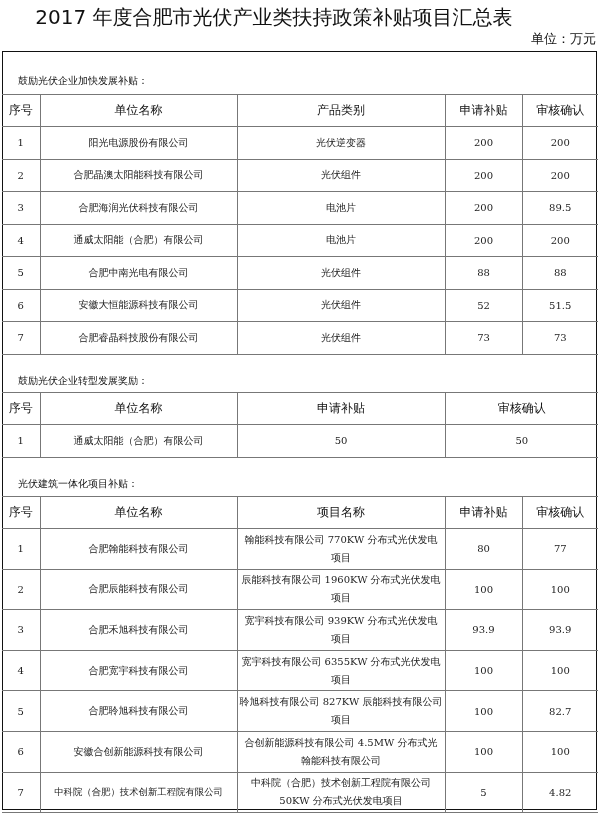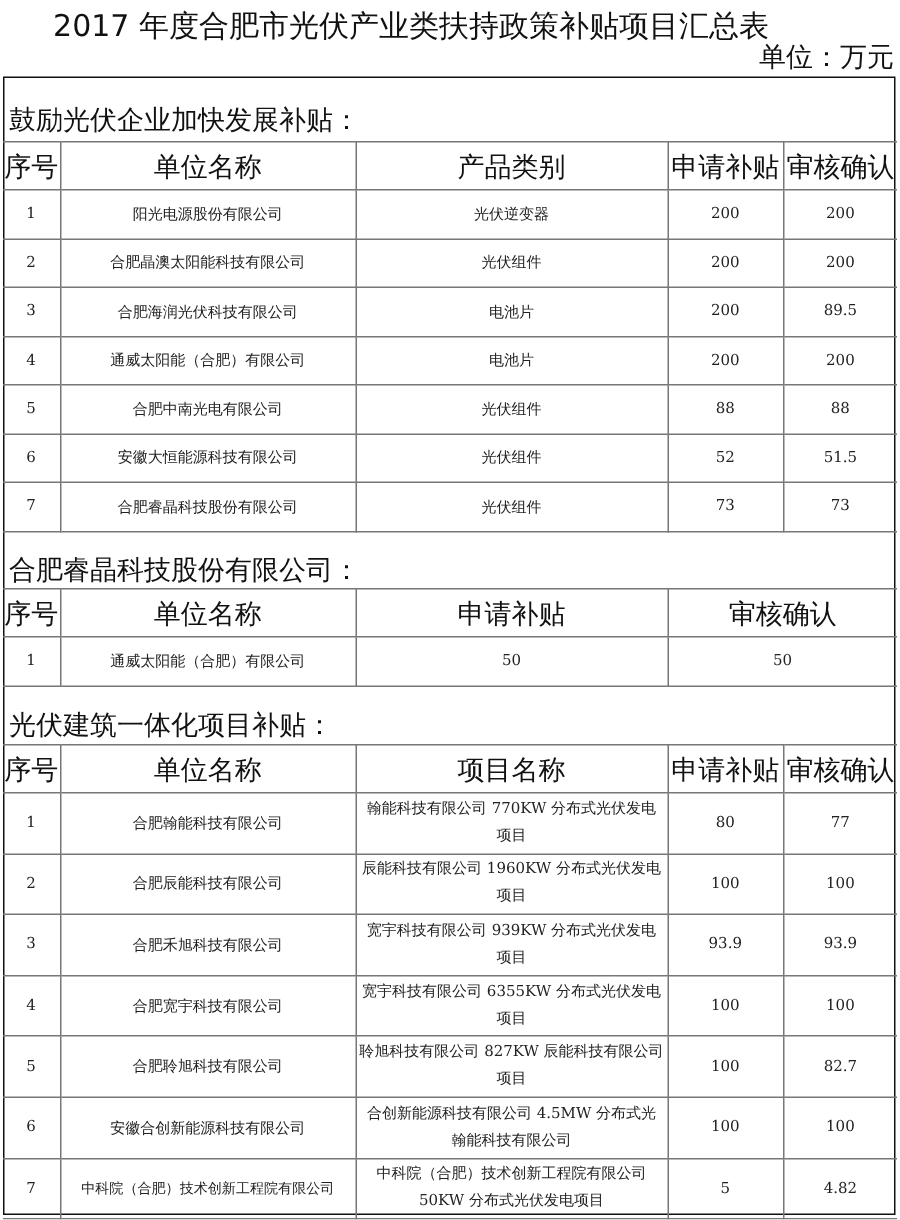--- a/index.html
+++ b/index.html
@@ -1,28 +1,28 @@
 <!DOCTYPE html>
 <html><head>
 <meta charset="utf-8">
 <style>
   html, body { margin: 0; padding: 0; background: #ffffff; }
   body { width: 600px; height: 813px; position: relative; overflow: hidden;
          font-family: "DejaVu Sans", "Liberation Sans", sans-serif; color: #111; }
   .title { position: absolute; top: 4px; left: 0; width: 548px; text-align: center;
            font-size: 20px; line-height: 26px; color: #111; }
-  .unit { position: absolute; top: 30px; right: 4px; font-size: 18px; line-height: 18px; }
+  .unit { position: absolute; top: 30px; right: 4px; font-size: 13px; line-height: 18px; }
   .sheet { position: absolute; top: 51px; left: 2px; width: 595px; height: 759px;
            border: 1.5px solid #111; box-sizing: border-box; }
-  .section-title { position: absolute; left: 6px; font-size: 18px; line-height: 18px; }
+  .section-title { position: absolute; left: 18px; font-size: 10px; line-height: 18px; }
   table { position: absolute; left: 2px; border-collapse: collapse; table-layout: fixed; }
   td, th { border: 1px solid #777; text-align: center; vertical-align: middle; padding: 0;
            font-family: "DejaVu Serif", "Liberation Serif", serif; font-size: 10px; color: #222; }
   th { font-family: "DejaVu Sans", "Liberation Sans", sans-serif; font-weight: normal;
-       font-size: 18px; color: #111; }
+       font-size: 12px; color: #111; }
   td.first, th.first { border-left: none; }
   td.last, th.last { border-right: none; }
   td.proj { line-height: 18px; margin-left: 20px; }
 </style>
 </head>
 <body>
 
 <div class="title">2017 年度合肥市光伏产业类扶持政策补贴项目汇总表</div>
 <div class="unit">单位：万元</div>
 
@@ -90,21 +90,21 @@
   <tr style="height:32.5px">
     <td class="first">7</td>
     <td>合肥睿晶科技股份有限公司</td>
     <td>光伏组件</td>
     <td>73</td>
     <td class="last">73</td>
   </tr>
 </tbody>
   </table>
 
-<div class="section-title" style="top:372px;">合肥睿晶科技股份有限公司：</div>
+<div class="section-title" style="top:372px;">鼓励光伏企业转型发展奖励：</div>
 <table style="top:392px; width:596px;">
   <colgroup>
       <col style="width:38px">
       <col style="width:197px">
       <col style="width:208px">
       <col style="width:153px">
     </colgroup>
   <tbody>
       <tr style="height:32px">
     <th class="first">序号</th>

